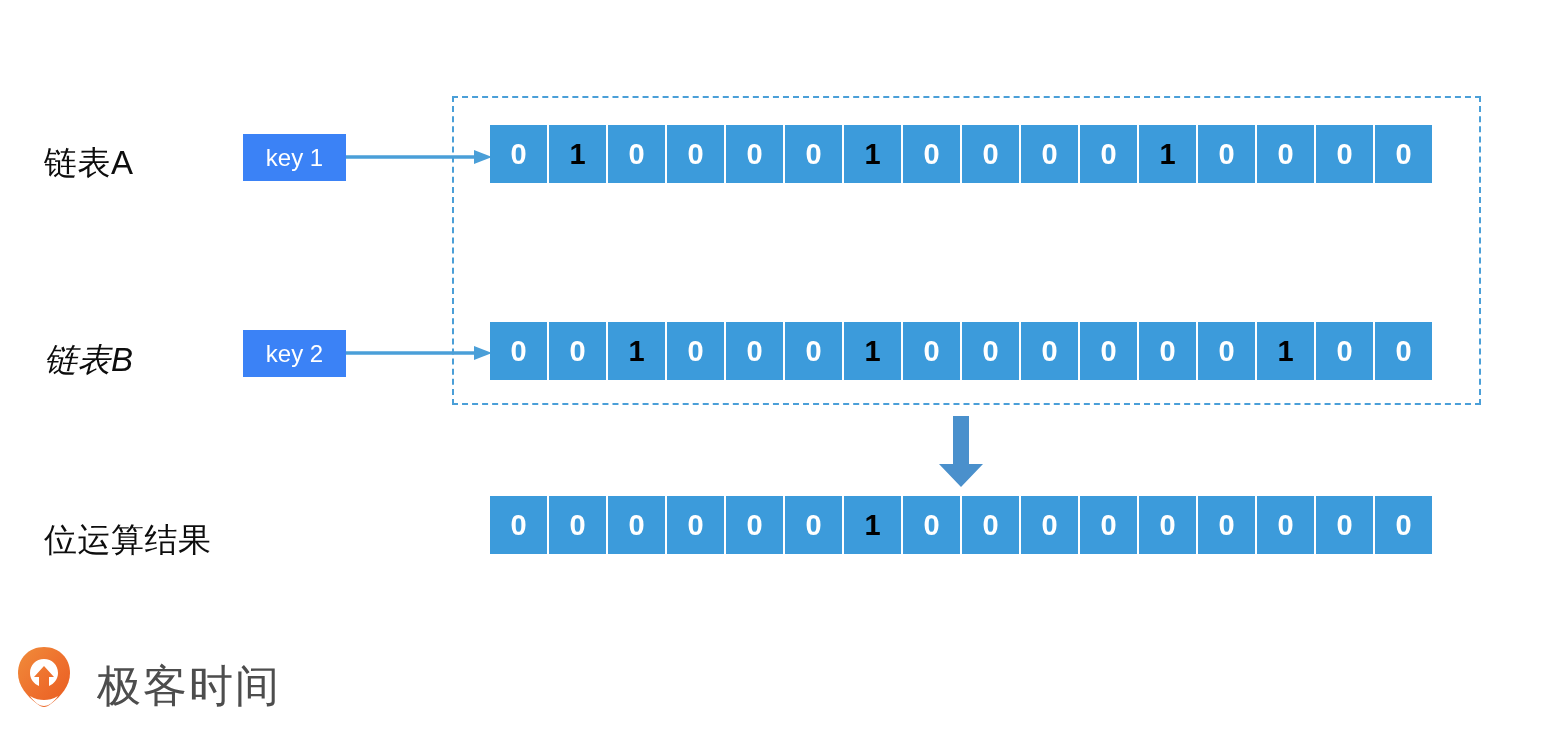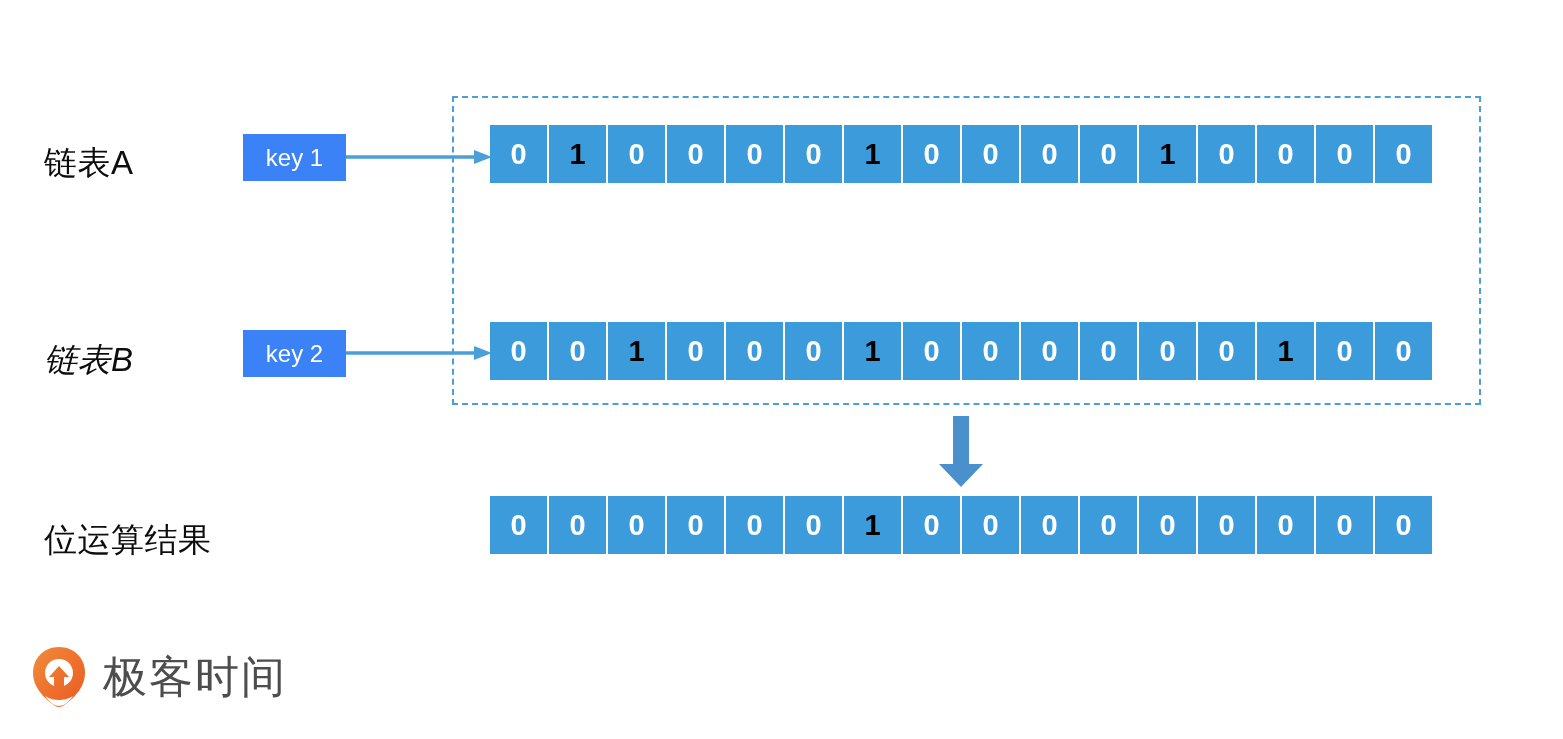--- a/index.html
+++ b/index.html
@@ -98,22 +98,22 @@
   .down-arrow{
     position:absolute;
     left:938px;top:416px;
     width:46px;height:72px;
   }
   .down-arrow svg{display:block;width:100%;height:100%;}
 
   
   .logo{
     position:absolute;
-    left:31px;top:646px;
-    display:flex;align-items:center;gap:16px;
+    left:16px;top:646px;
+    display:flex;align-items:flex-end;gap:25px;
   }
   .logo-mark{width:56px;height:62px;flex:none;}
   .logo-mark svg{display:block;width:100%;height:100%;}
   .logo-text{
     font-size:44px;
     color:#4d4d4d;
     letter-spacing:2px;
     font-family:"Liberation Sans","DejaVu Sans",sans-serif;
     line-height:1;
   }

